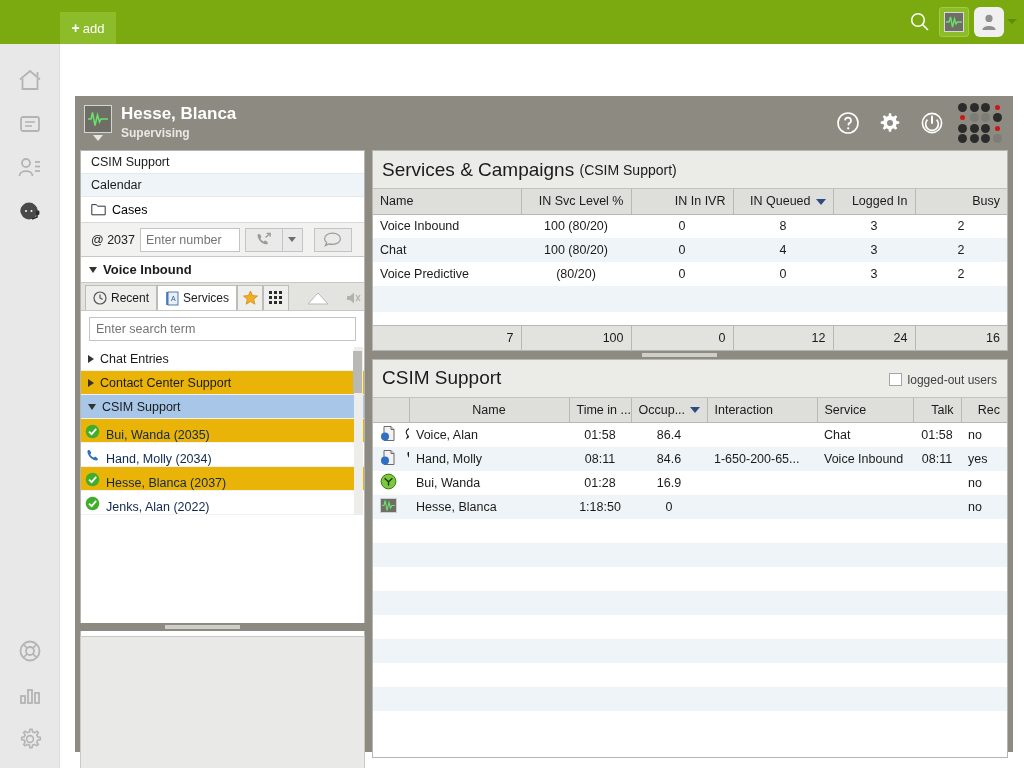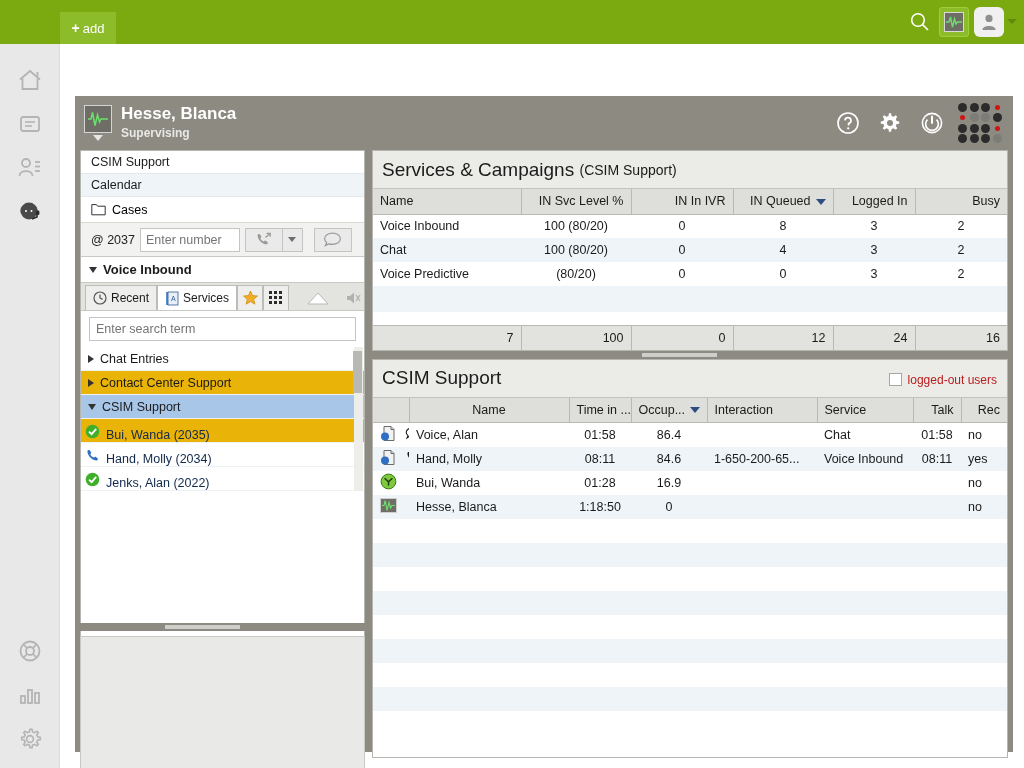--- a/index.html
+++ b/index.html
@@ -203,21 +203,21 @@
   }
   .panel-title {
     height: 38px; background: #ebebe8; border-bottom: 1px solid #c4c4bf;
     display: flex; align-items: center; padding-left: 9px;
     font-size: 19px; color: #1b1b1b;
     position: relative;
   }
   .panel-title .sub { font-size: 14px; }
   .logged-out-wrap {
     position: absolute; right: 10px; top: 13px;
-    display: flex; align-items: center; gap: 6px; font-size: 12px; color: #b91c1c;
+    display: flex; align-items: center; gap: 6px; font-size: 12px; color: #404040;
     cursor: pointer;
   }
   .chk { width: 13px; height: 13px; border: 1px solid #a6a6a6; background: #fff; }
 
   table.grid { width: 100%; border-collapse: collapse; table-layout: fixed; }
   table.grid th {
     background: #dededa; border-right: 1px solid #b9b9b4; border-bottom: 1px solid #b9b9b4;
     font-size: 12.5px; font-weight: normal; color: #1b1b1b;
     height: 25px; padding: 4px 7px; text-align: left; cursor: pointer;
     white-space: nowrap; overflow: hidden;
@@ -507,20 +507,27 @@
               <circle cx="7.5" cy="7.5" r="6.8" fill="#3fae29"></circle>
               <path d="M4 7.6 L6.6 10.2 L11.2 4.8" fill="none" stroke="#fff" stroke-width="1.8"></path>
             </svg></span>
           <span>Bui, Wanda (2035)</span>
         </div>
         <div class="tree-node tree-child">
           <span><svg width="15" height="15" viewBox="0 0 16 16">
               <path d="M2.6 3.4 C2.6 2.4 4.4 1.7 5.1 2.6 L6.5 4.5 C6.9 5.1 6.5 5.8 6 6.2 C5.4 6.7 5.9 7.8 7 8.9 C8.1 10 9.2 10.5 9.7 9.9 C10.1 9.4 10.8 9 11.4 9.4 L13.3 10.8 C14.2 11.5 13.5 13.3 12.5 13.3 C7.7 13.3 2.6 8.2 2.6 3.4 Z" fill="#2f6fc4"></path>
             </svg></span>
           <span>Hand, Molly (2034)</span>
+        </div>
+        <div class="tree-node alt tree-child">
+          <span><svg width="15" height="15" viewBox="0 0 15 15">
+              <circle cx="7.5" cy="7.5" r="6.8" fill="#3fae29"></circle>
+              <path d="M4 7.6 L6.6 10.2 L11.2 4.8" fill="none" stroke="#fff" stroke-width="1.8"></path>
+            </svg></span>
+          <span>Hesse, Blanca (2037)</span>
         </div>
         <div class="tree-node tree-child">
           <span><svg width="15" height="15" viewBox="0 0 15 15">
               <circle cx="7.5" cy="7.5" r="6.8" fill="#3fae29"></circle>
               <path d="M4 7.6 L6.6 10.2 L11.2 4.8" fill="none" stroke="#fff" stroke-width="1.8"></path>
             </svg></span>
           <span>Jenks, Alan (2022)</span>
         </div>
         <div class="tree-scroll">
           <div class="tree-thumb"></div>

